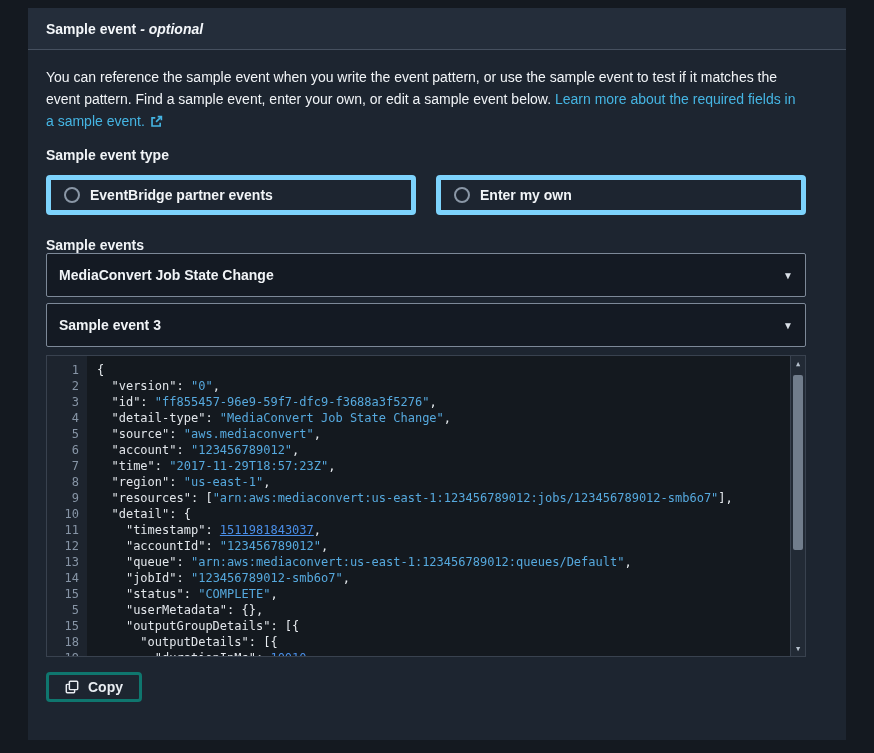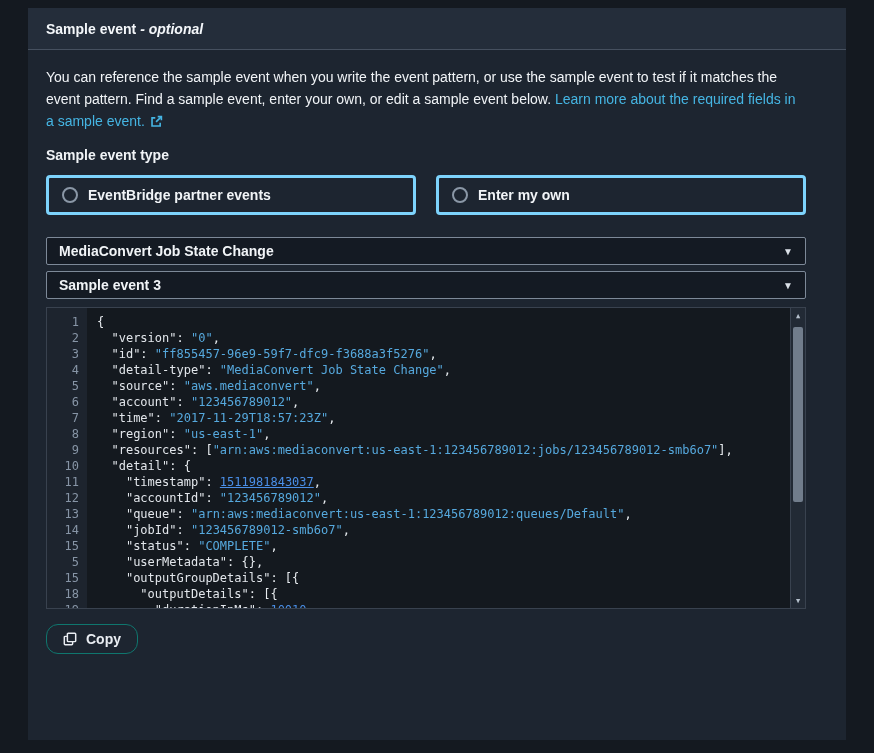--- a/index.html
+++ b/index.html
@@ -43,21 +43,21 @@
   .ext-icon { display: inline-block; vertical-align: -2px; margin-left: 5px; color: var(--link, #45b5e3); }
   .field-label { font-size: 14px; font-weight: bold; color: #f1f4f7; margin-bottom: 12px; }
   .tiles { display: flex; gap: 20px; margin-bottom: 22px; }
   .tile {
     flex: 1;
     height: 40px;
     display: flex;
     align-items: center;
     gap: 10px;
     padding: 0 13px;
-    border: 3px solid #7dd3fc;
+    border: 5px solid #7dd3fc;
     border-radius: 4px;
     cursor: pointer;
     background: transparent;
   }
   .tile.selected {
     border: 2px solid var(--accent, #539fe5);
     background: #102a43;
     padding: 0 12px;
   }
   .radio {
@@ -66,21 +66,21 @@
     border: 2px solid #8a97a6;
     background: transparent;
   }
   .tile.selected .radio {
     border: 5px solid var(--accent, #539fe5);
     background: #e9f3fc;
   }
   .tile-label { font-size: 14px; font-weight: bold; color: #f1f4f7; }
   .hint { font-size: 12.5px; color: #8d9aab; margin: 2px 0 10px; }
   .select {
-    height: 28px;
+    height: 44px;
     border: 1px solid #7d8998;
     border-radius: 2px;
     background: #141a23;
     display: flex;
     align-items: center;
     padding: 0 12px;
     margin-bottom: 6px;
     cursor: pointer;
   }
   .select-value { font-size: 14px; font-weight: bold; color: #f1f4f7; }
@@ -146,22 +146,22 @@
     cursor: grab;
   }
   .copy-btn {
     margin: 15px 0 0 0;
     display: inline-flex;
     align-items: center;
     gap: 9px;
     height: 30px;
     padding: 0 16px;
     background: transparent;
-    border: 1px solid #0f766e;
-    border-radius: 12px;
+    border: 3px solid #0f766e;
+    border-radius: 4px;
     color: #e9edf2;
     font-family: "Liberation Sans", "DejaVu Sans", sans-serif;
     font-size: 14px;
     font-weight: bold;
     cursor: pointer;
   }
 </style>
 </head>
 <body>
 
@@ -187,20 +187,21 @@
       <div class="tile">
         <span class="radio"></span>
         <span class="tile-label">EventBridge partner events</span>
       </div>
       <div class="tile">
         <span class="radio"></span>
         <span class="tile-label">Enter my own</span>
       </div>
     </div>
 
+    <div class="field-label" style="margin-bottom:0">Sample events</div>
 
     <div class="select">
       <span class="select-value">MediaConvert Job State Change</span>
       <span class="caret">▼</span>
     </div>
 
     <div class="select">
       <span class="select-value">Sample event 3</span>
       <span class="caret">▼</span>
     </div>

